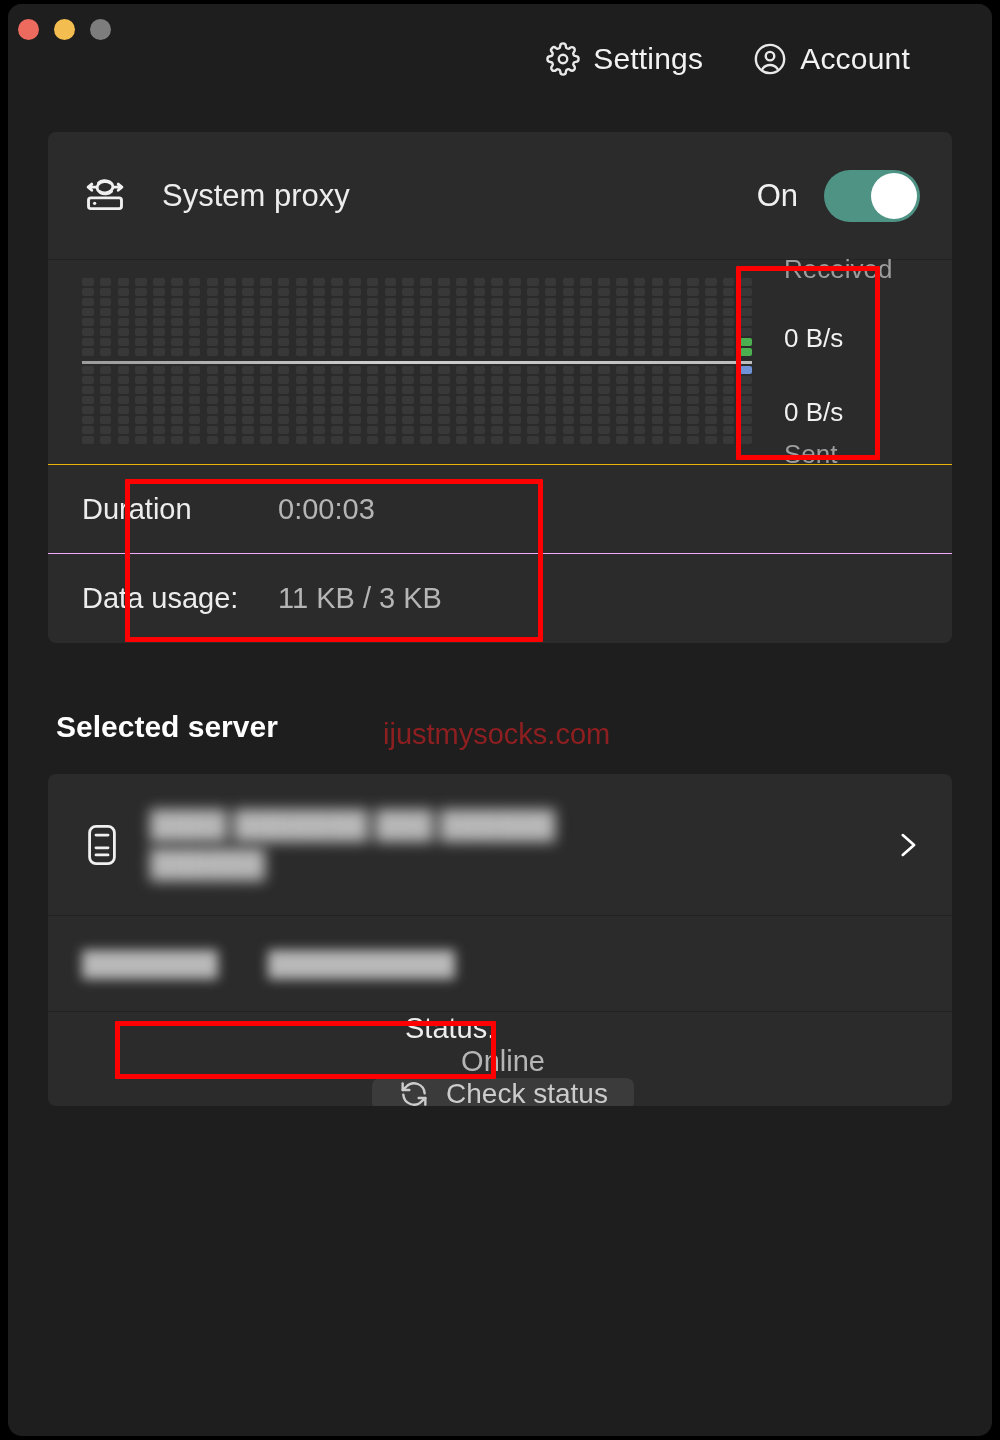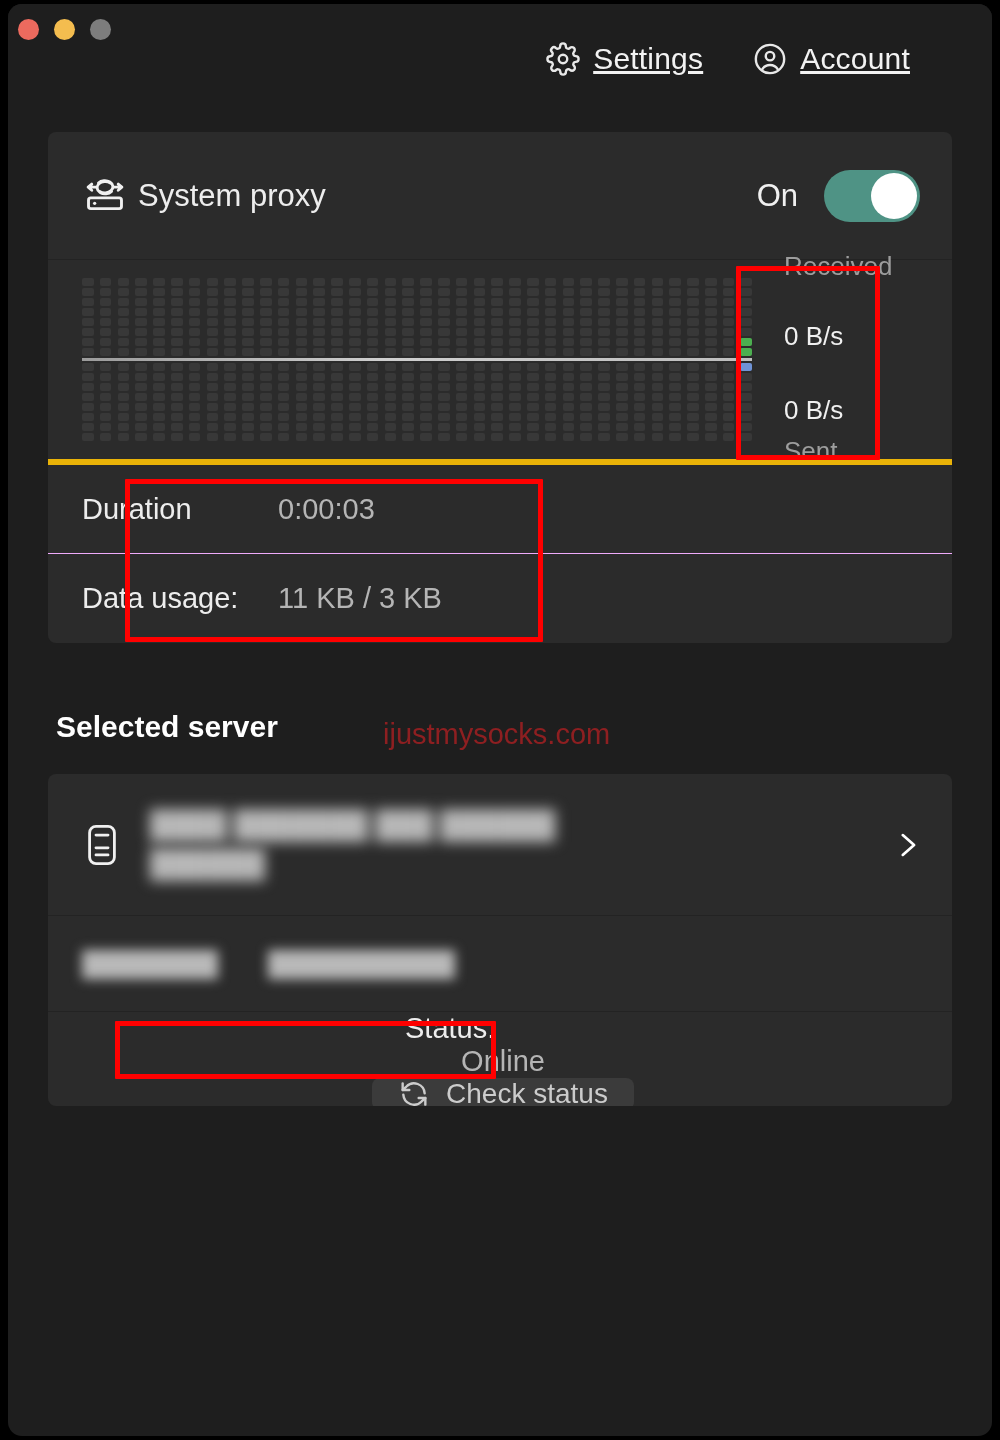--- a/index.html
+++ b/index.html
@@ -62,21 +62,20 @@
     gap: 50px;
   }
   .tb-action {
     display: flex;
     align-items: center;
     gap: 13px;
     color: #f2f2f2;
     font-size: 30px;
     letter-spacing: 0.2px;
     cursor: default;
-    text-decoration: underline;
   }
   .tb-action .ic { display: flex; align-items: center; }
 
   
   .panel {
     background: #2b2b2b;
     border-radius: 8px;
     overflow: hidden;
   }
 
@@ -90,21 +89,21 @@
 
   .proxy-row {
     height: 128px;
     display: flex;
     align-items: center;
     padding: 0 32px 0 34px;
     border-bottom: 1px solid #232323;
   }
   .proxy-icon { width: 52px; display: flex; align-items: center; }
   .proxy-label {
-    margin-left: 4px;
+    margin-left: 28px;
     color: #ededed;
     font-size: 31px;
   }
   .proxy-spacer { flex: 1; }
   .toggle-state {
     color: #f0f0f0;
     font-size: 31px;
     margin-right: 26px;
   }
   .toggle {
@@ -122,21 +121,21 @@
     width: 46px;
     height: 46px;
     border-radius: 50%;
     background: #ffffff;
   }
 
   
   .graph-row {
     position: relative;
     height: 205px;
-    border-bottom: 6px solid #eab308;
+    border-bottom: 1px solid #eab308;
     display: flex;
   }
   .graph-area {
     position: relative;
     flex: 1;
     margin: 18px 0 18px 34px;
   }
   .graph-grid {
     position: absolute;
     inset: 0;

